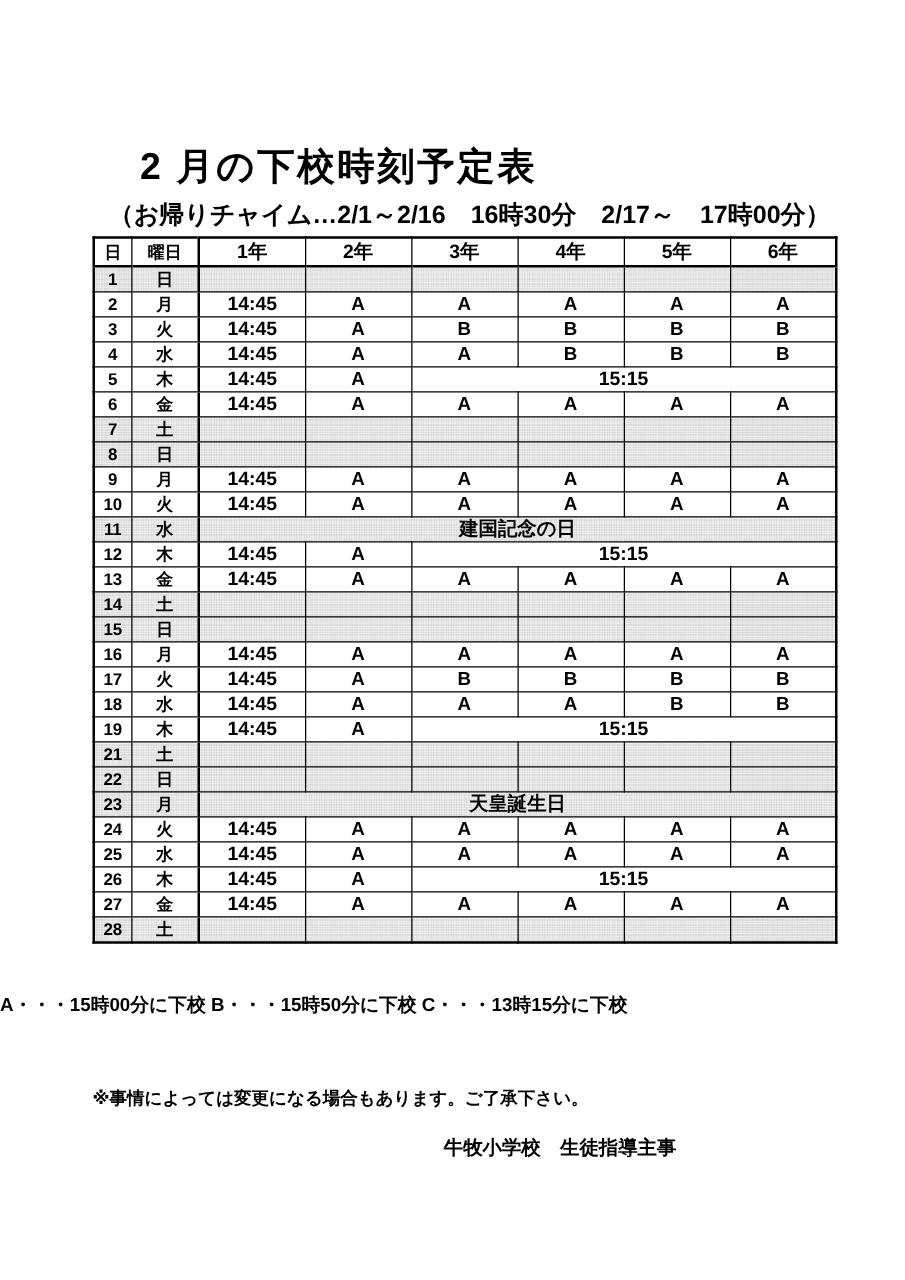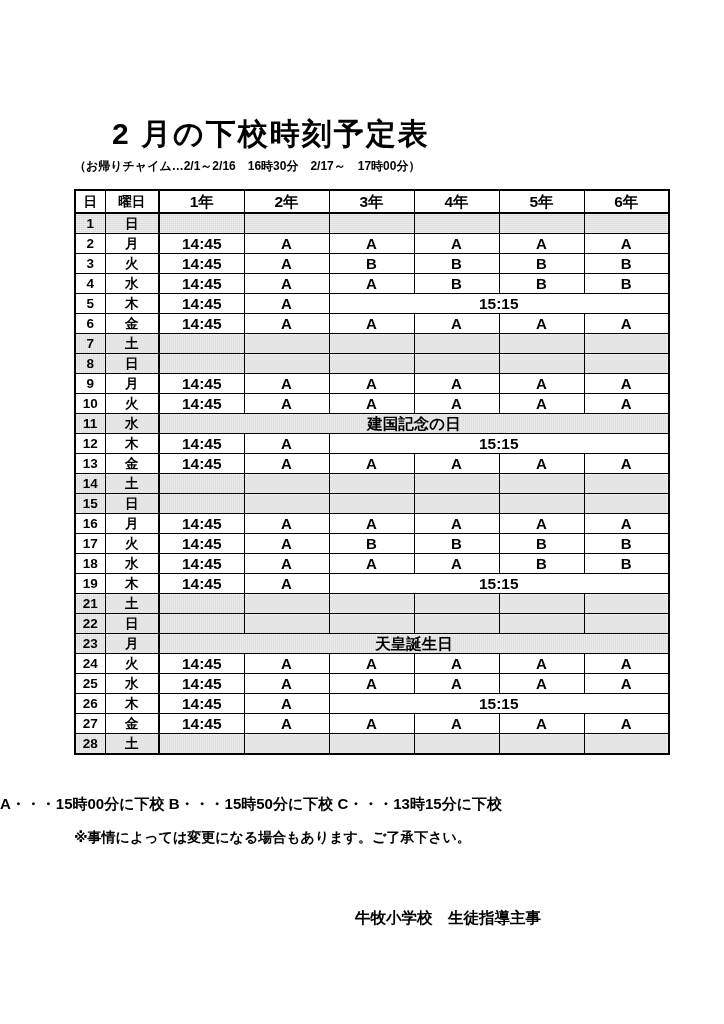--- a/index.html
+++ b/index.html
@@ -32,23 +32,23 @@
     font-size: 30px;
     font-weight: bold;
     letter-spacing: 2px;
     line-height: 1.2;
     white-space: nowrap;
   }
 
   
   .doc-subtitle {
     position: absolute;
-    left: 74px;
+    left: 87px;
     top: 158px;
-    font-size: 12px;
+    font-size: 20px;
     font-weight: bold;
     letter-spacing: 0px;
     white-space: nowrap;
   }
 
   
   .schedule-wrap {
     position: absolute;
     left: 74px;
     top: 189px;
@@ -111,21 +111,21 @@
     left: 0;
     top: 795px;
     width: 724px;
     font-size: 15px;
     font-weight: bold;
     white-space: nowrap;
   }
   .note-line {
     position: absolute;
     left: 74px;
-    top: 829px;
+    top: 870px;
     font-size: 14px;
     font-weight: bold;
     white-space: nowrap;
   }
   .signature-line {
     position: absolute;
     left: 0;
     top: 908px;
     width: 619px;
     padding-right: 78px;

